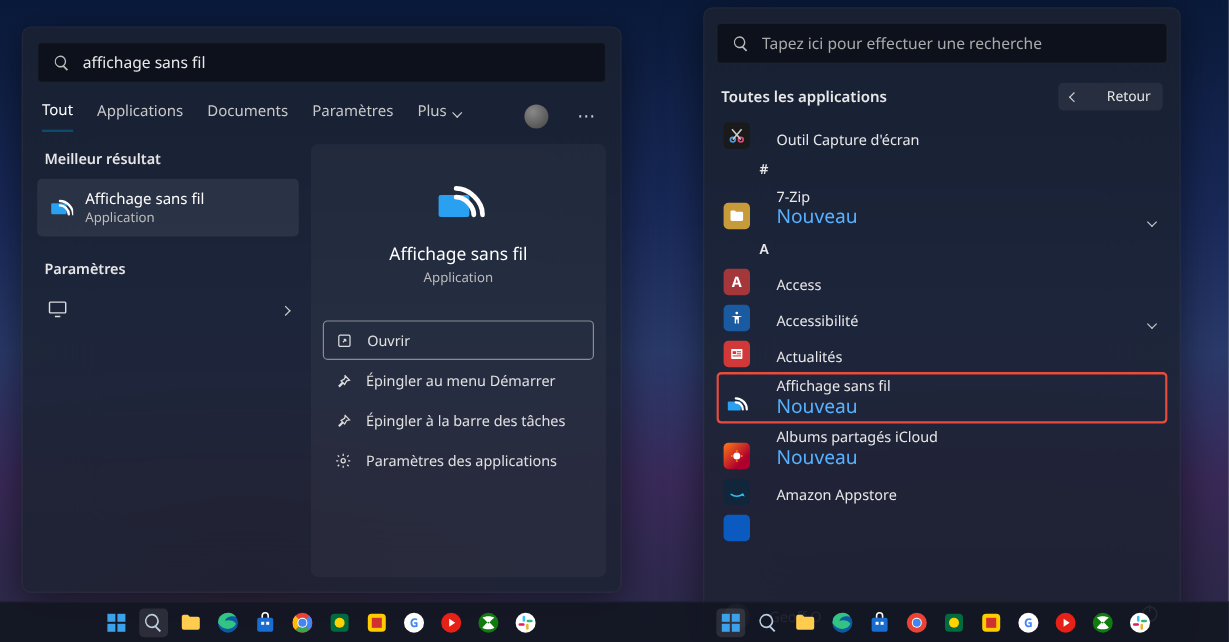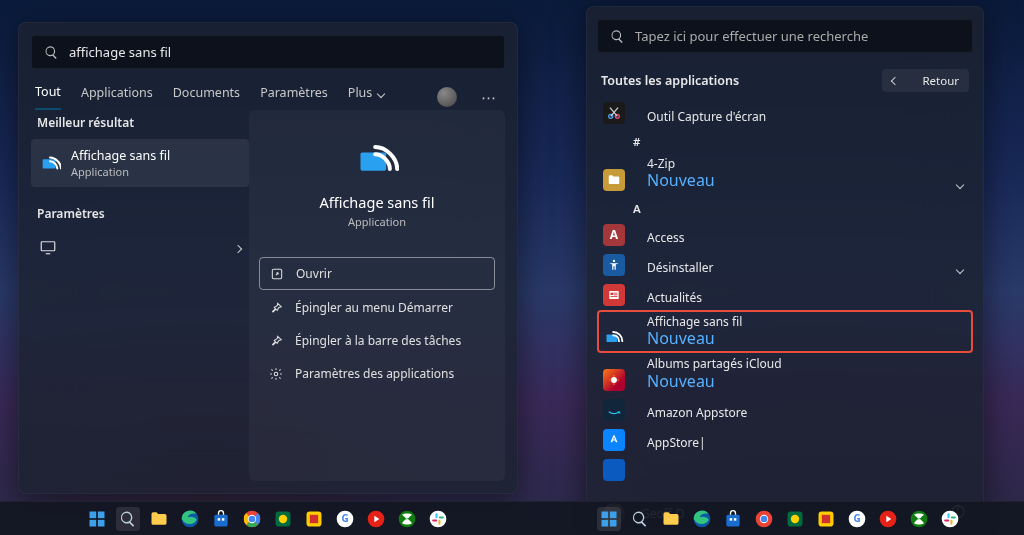--- a/index.html
+++ b/index.html
@@ -43,21 +43,21 @@
   .search-box input::placeholder { color:#aaa; }
 
   .tabs { display:flex; align-items:center; gap:20px; margin-top:14px; padding:0 4px; font-size:12.5px; position:relative; }
   .tab { color:#c8c8c8; padding-bottom:8px; cursor:pointer; }
   .tab.active { color:#fff; border-bottom:2px solid #0c4a6e; }
   .tabs-spacer { flex:1; }
   .avatar { width:20px; height:20px; border-radius:50%; background: radial-gradient(circle at 35% 30%, #888, #444); }
   .more-dots { color:#ccc; font-size:15px; letter-spacing:1px; padding:0 4px; cursor:pointer; }
   .chev-down { width:9px; height:9px; margin-left:2px; }
 
-  .left-body { display:flex; flex:1; min-height:0; }
+  .left-body { display:flex; gap:10px; margin-top:10px; flex:1; min-height:0; }
   .left-col { width:218px; display:flex; flex-direction:column; gap:6px; }
   .right-col { flex:1; background: rgba(255,255,255,.035); border-radius:6px; padding:12px 10px; display:flex; flex-direction:column; }
 
   .sec-label { font-size:12px; font-weight:600; color:#e6e6e6; padding:4px 6px 2px; }
   .best-result { display:flex; align-items:center; gap:10px; background: rgba(255,255,255,.07); border-radius:4px; padding:8px 8px; cursor:pointer; }
   .app-icon-small { width:22px; height:22px; display:flex; align-items:center; justify-content:center; }
   .best-result .title { font-size:12.5px; color:#fff; }
   .best-result .sub { font-size:11px; color:#bdbdbd; }
 
   .settings-item { display:flex; align-items:center; gap:12px; padding:8px 8px; font-size:12px; color:#e0e0e0; cursor:pointer; }
@@ -243,21 +243,21 @@
     </div>
 
     <div class="letter-hdr">#</div>
     <div class="app-row">
       <span class="ic" style="background:#c79a3a">
           <svg viewBox="0 0 24 24" width="14" height="14" fill="#fff">
             <path d="M3 6a2 2 0 012-2h4l2 2h8a2 2 0 012 2v9a2 2 0 01-2 2H5a2 2 0 01-2-2V6z"></path>
           </svg>
         </span>
       <span class="txt">
-          <span class="nm">4-Zip</span>
+          <span class="nm">7-Zip</span>
           <span class="nv">Nouveau</span>
         </span>
       <span class="exp"><span class="chevron down"></span></span>
     </div>
 
     <div class="letter-hdr">A</div>
 
     <div class="app-row">
       <span class="ic" style="background:#a4373a;color:#fff;font-size:12px;font-weight:700">A</span>
       <span class="txt">
@@ -265,21 +265,21 @@
         </span>
     </div>
     <div class="app-row">
       <span class="ic" style="background:#1a5aa0">
           <svg viewBox="0 0 24 24" width="14" height="14" fill="#fff">
             <circle cx="12" cy="5" r="2"></circle>
             <path d="M4 9h16l-5 2v9h-2v-6h-2v6H9v-9L4 9z"></path>
           </svg>
         </span>
       <span class="txt">
-          <span class="nm">Désinstaller</span>
+          <span class="nm">Accessibilité</span>
         </span>
       <span class="exp"><span class="chevron down"></span></span>
     </div>
     <div class="app-row">
       <span class="ic" style="background:#d13838">
           <svg viewBox="0 0 24 24" width="14" height="14" fill="#fff">
             <rect x="4" y="5" width="16" height="14" rx="1"></rect>
             <rect x="6" y="8" width="5" height="4" fill="#d13838"></rect>
             <rect x="12" y="8" width="6" height="1.5" fill="#d13838"></rect>
             <rect x="12" y="11" width="6" height="1.5" fill="#d13838"></rect>
@@ -327,30 +327,20 @@
           <svg viewBox="0 0 24 24" width="16" height="16" fill="none">
             <path d="M5 15c4 3 10 3 14 0" stroke="#27c4f5" stroke-width="2" stroke-linecap="round"></path>
             <path d="M19 14l1 2-2-.5" stroke="#27c4f5" stroke-width="2"></path>
           </svg>
         </span>
       <span class="txt">
           <span class="nm">Amazon Appstore</span>
         </span>
     </div>
     <div class="app-row">
-      <span class="ic" style="background:#0a84ff">
-          <svg viewBox="0 0 24 24" width="14" height="14" fill="#fff">
-            <path d="M11 4l-5 12h3l1-3h4l1 3h3L13 4h-2zm1 3l1.5 4h-3L12 7z"></path>
-          </svg>
-        </span>
-      <span class="txt">
-          <span class="nm">AppStore|</span>
-        </span>
-    </div>
-    <div class="app-row">
       <span class="ic" style="background:#0a5ac0"></span>
 
     </div>
 
   </div>
 
   <div class="right-footer">
     <div class="u">
       <span class="av"></span>
       <span>Geoff O</span>

